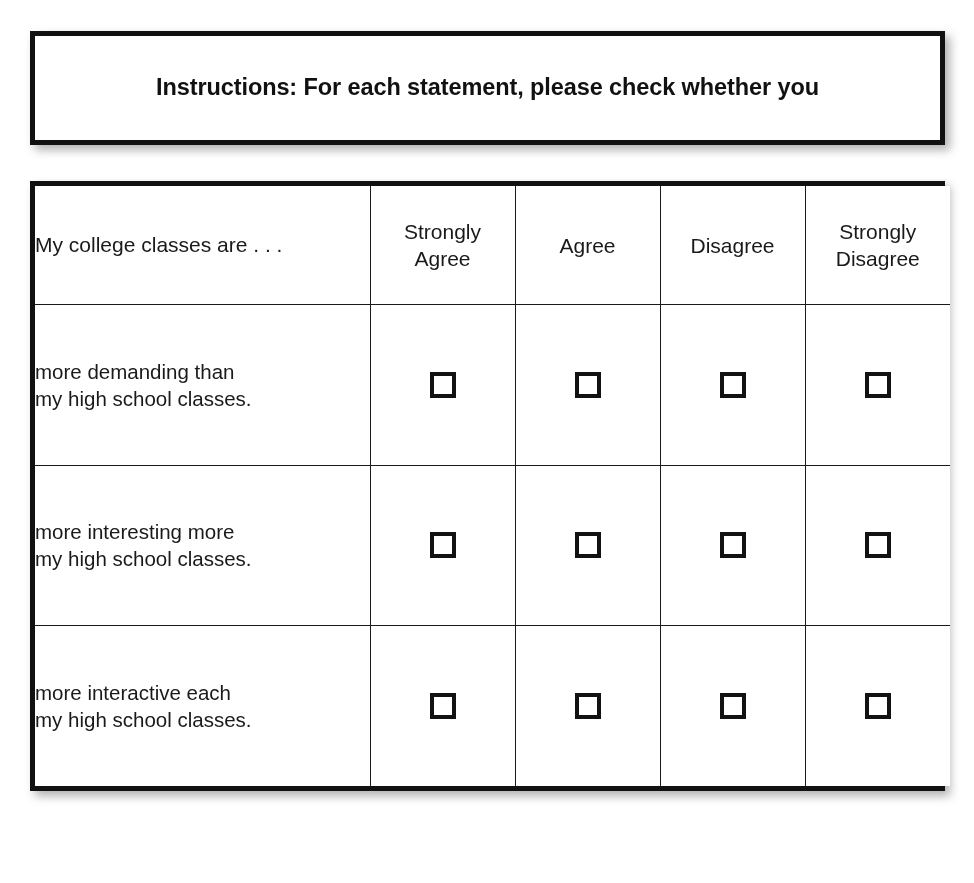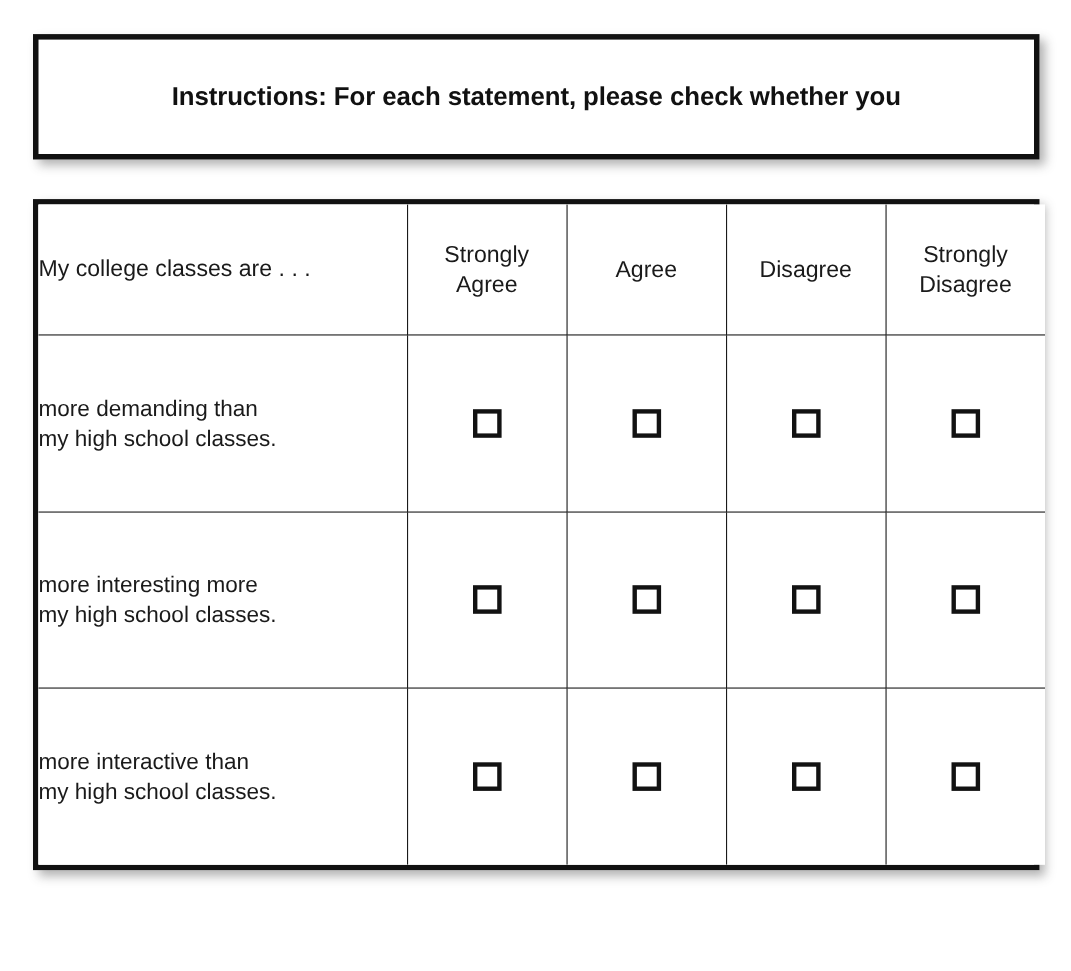--- a/index.html
+++ b/index.html
@@ -214,21 +214,21 @@
           <td class="cell-choice">
             <span class="checkbox"></span>
           </td>
           <td class="cell-choice">
             <span class="checkbox"></span>
           </td>
         </tr>
 
         <tr class="data-row">
           <td class="cell-statement">
-            <span class="w">more interactive than</span>
+            <span class="w">more interactive each</span>
             <span class="w">my high school classes.</span>
           </td>
           <td class="cell-choice">
             <span class="checkbox"></span>
           </td>
           <td class="cell-choice">
             <span class="checkbox"></span>
           </td>
           <td class="cell-choice">
             <span class="checkbox"></span>

